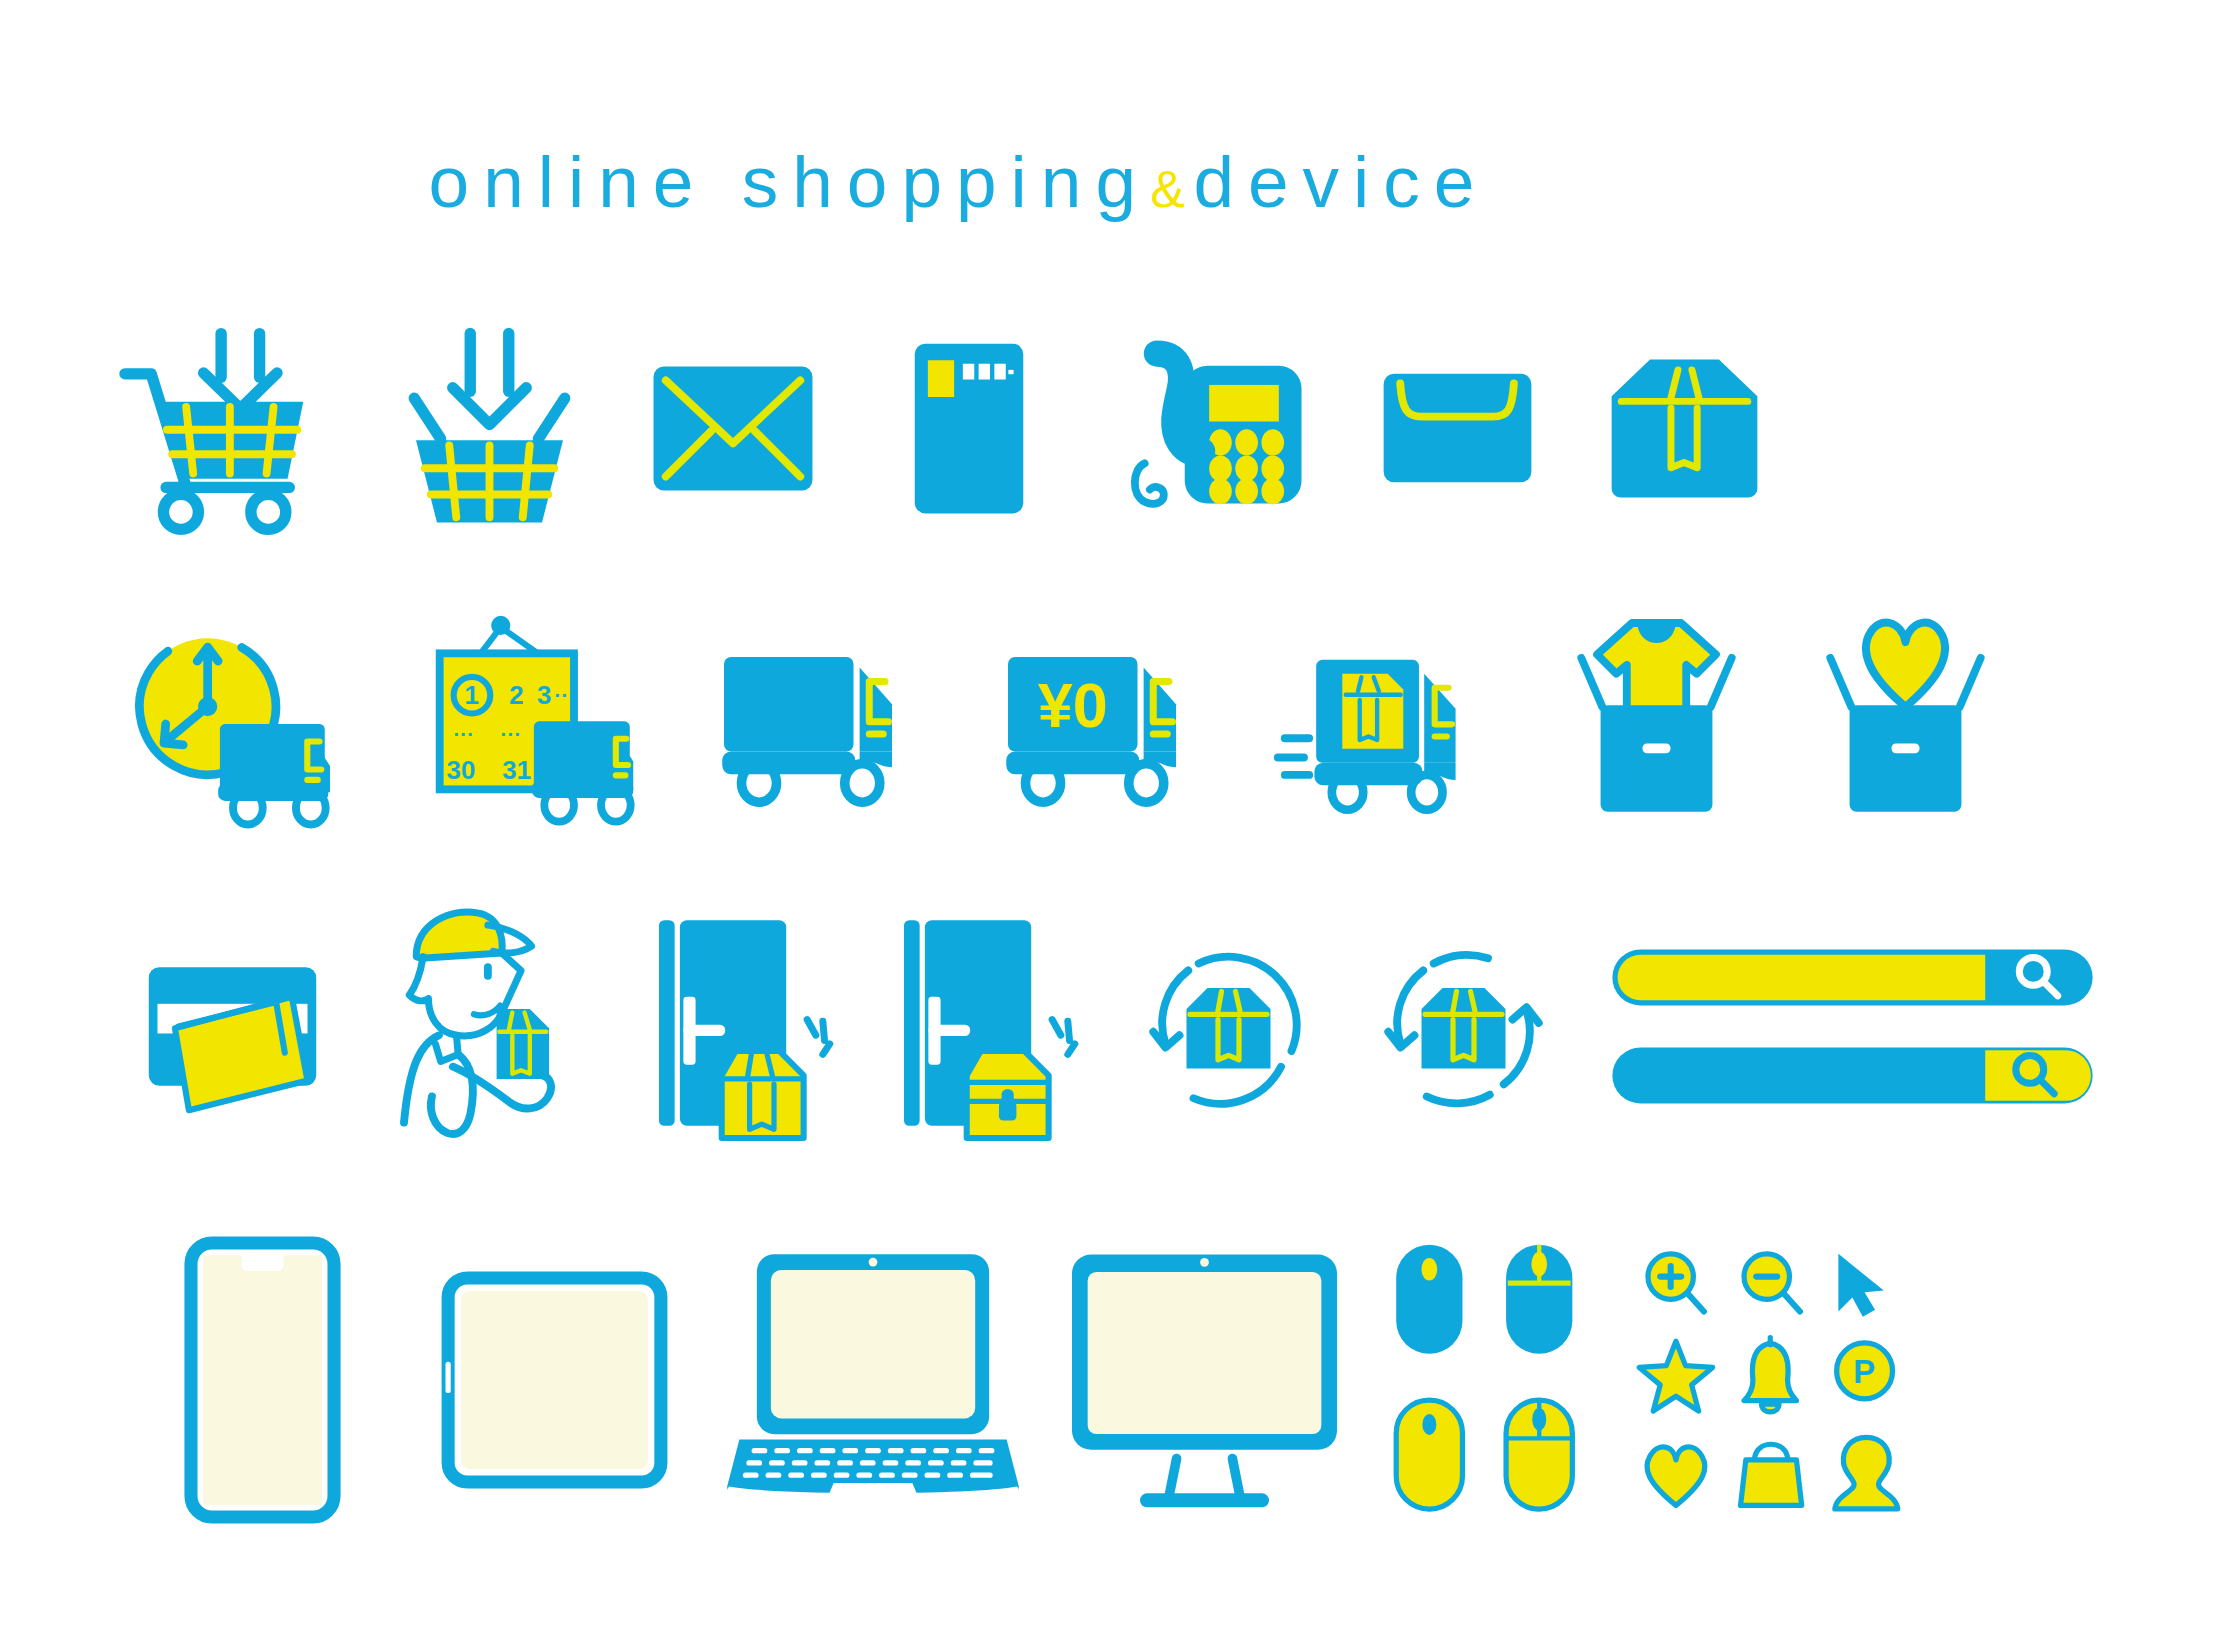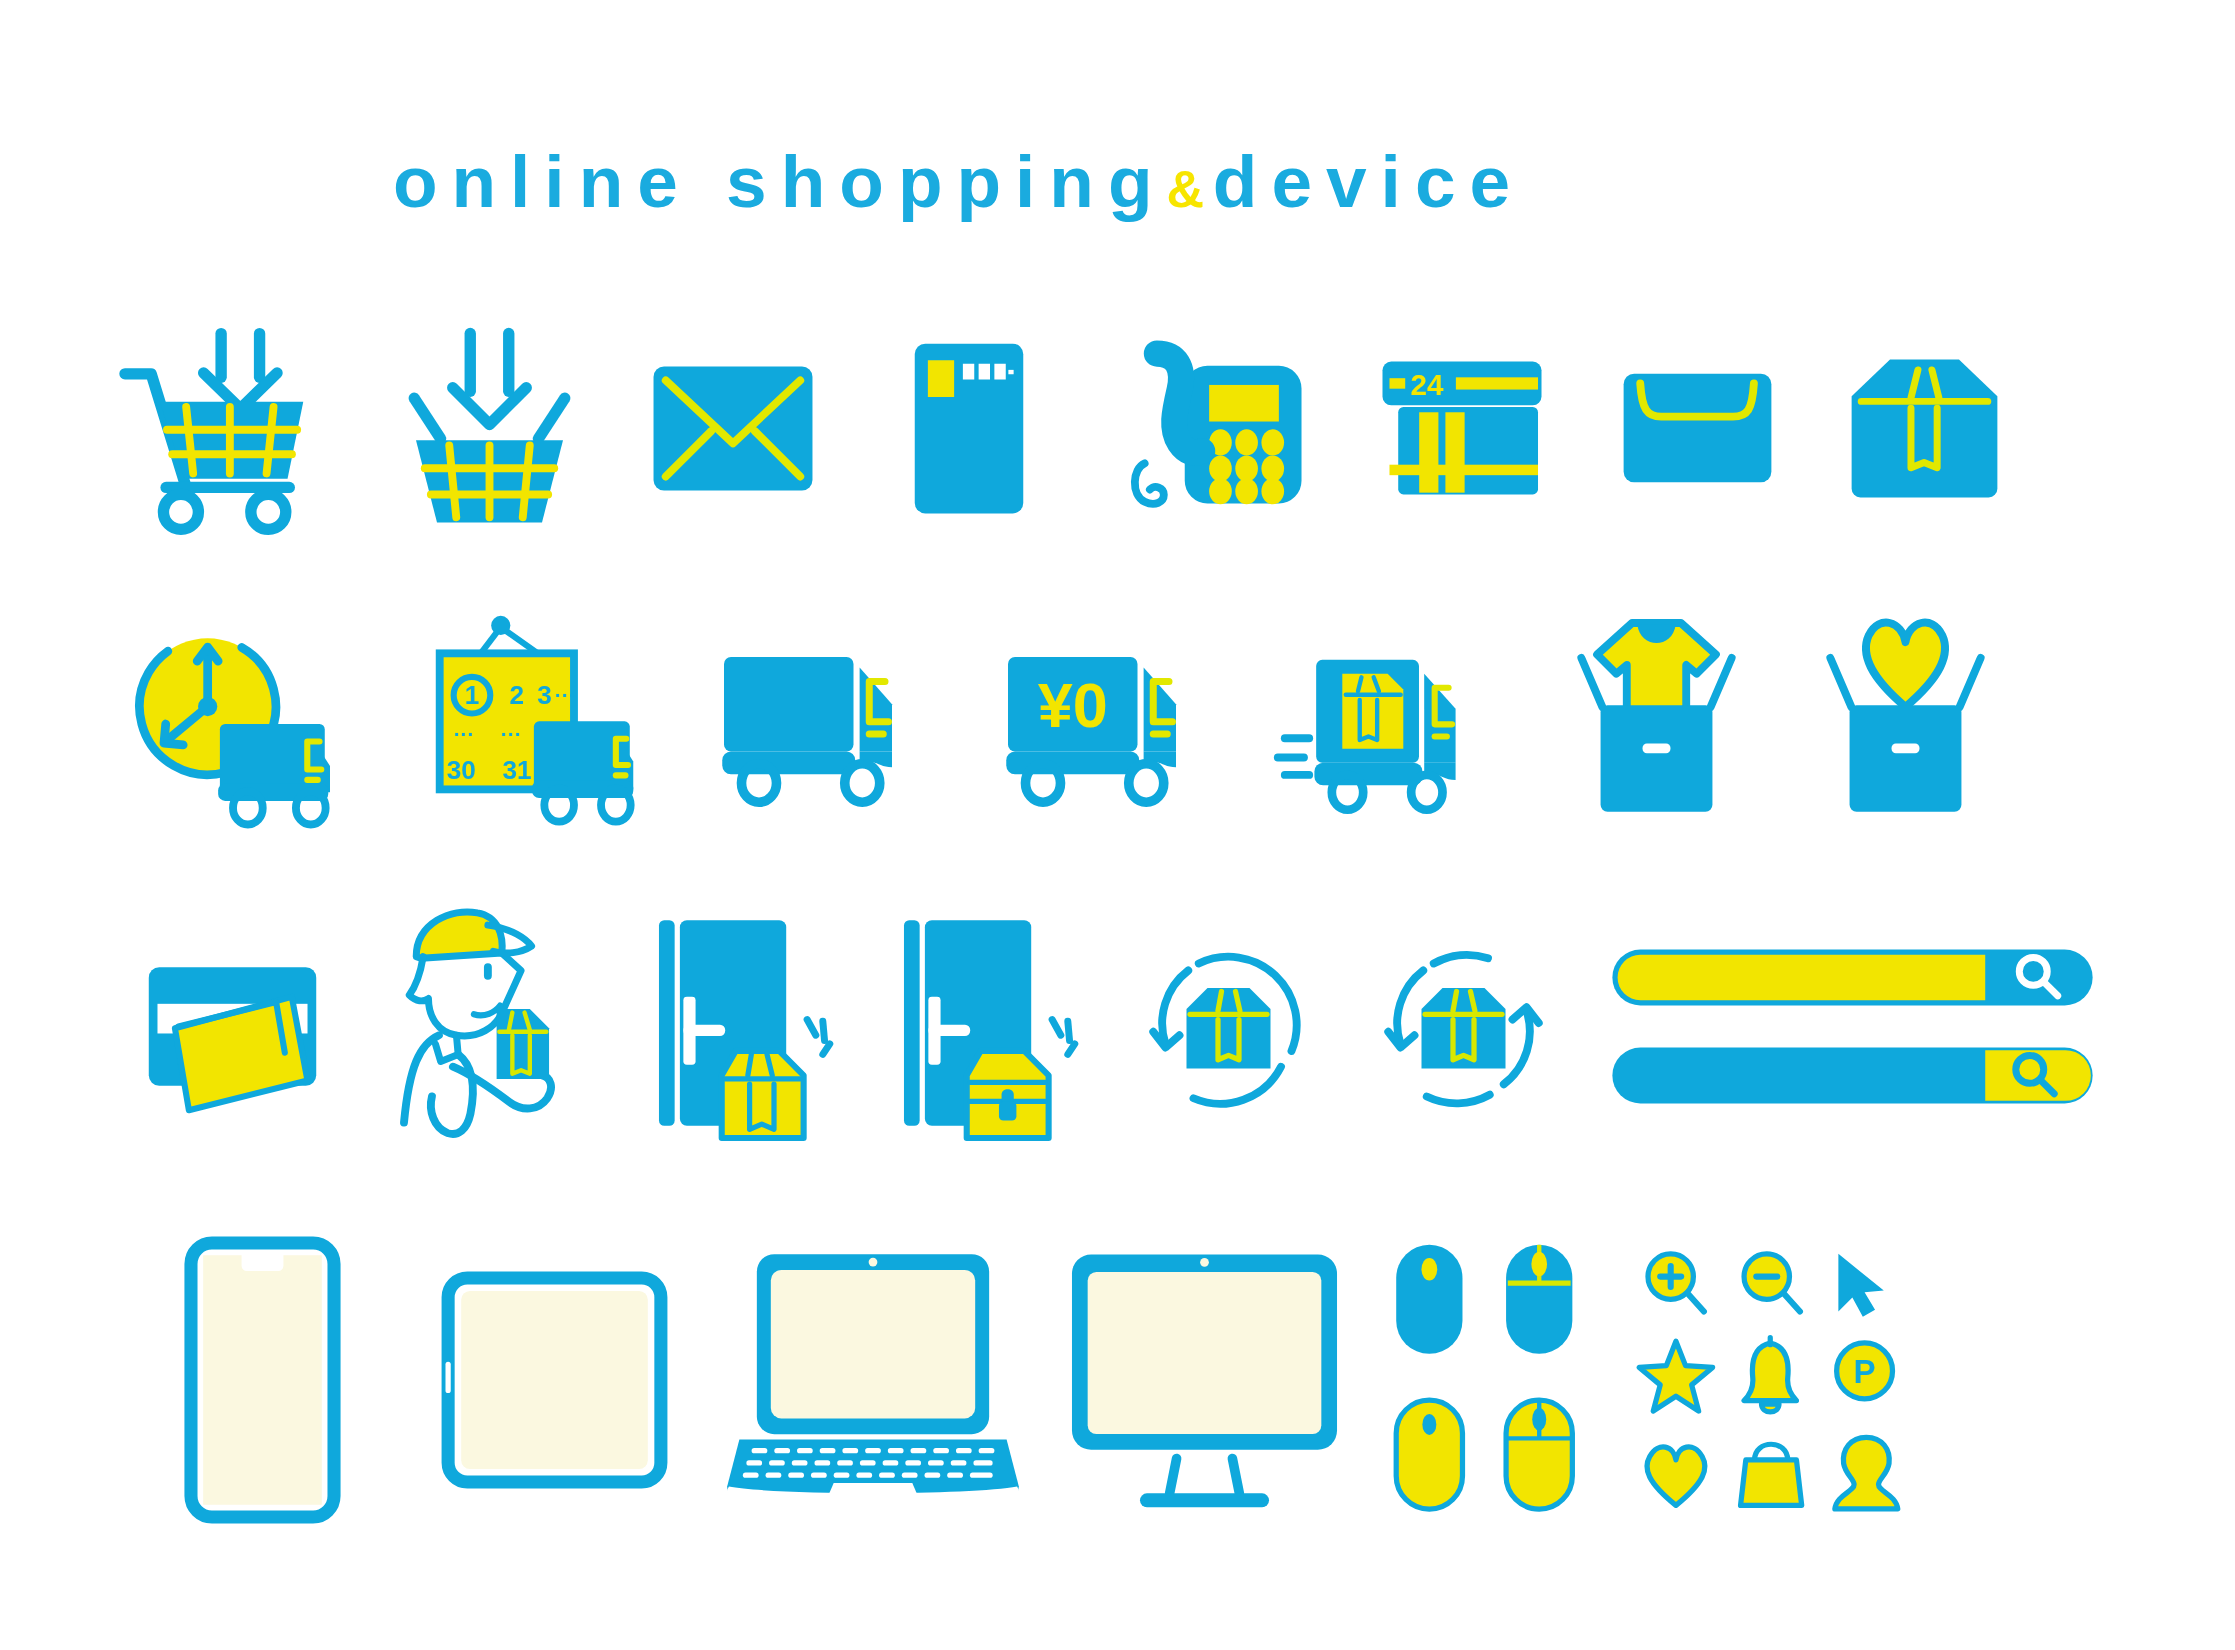--- a/index.html
+++ b/index.html
@@ -6,21 +6,21 @@
   body{
     width:2236px;height:1651px;background:#ffffff;
     font-family:"Liberation Sans", sans-serif;
     overflow:hidden;
   }
   .page{position:relative;width:2236px;height:1651px;}
 
   
   .title{
     position:absolute;left:0;top:140px;width:1917px;text-align:center;
-    font-size:73px;font-weight:700;letter-spacing:14px;
+    font-size:73px;font-weight:400;letter-spacing:14px;
     color:#1AABDF;white-space:nowrap;
   }
   .title .amp{color:#F7E500;font-size:52px;letter-spacing:8.7px;}
 
   
   .row{position:absolute;left:0;width:2236px;display:flex;}
   .cell{position:relative;display:flex;align-items:center;justify-content:center;}
   .cell svg{display:block;overflow:visible;}
 
   #row1{top:323px;height:210px;}
@@ -118,32 +118,20 @@
             <ellipse cx="173" cy="146" rx="13" ry="15"></ellipse>
           <ellipse cx="113" cy="172" rx="13" ry="15"></ellipse>
             <ellipse cx="143" cy="172" rx="13" ry="15"></ellipse>
             <ellipse cx="173" cy="172" rx="13" ry="15"></ellipse>
         </g>
         <path d="M40 14 C 62 14, 72 30, 66 56 C 60 82, 56 100, 66 116 C 74 128, 84 130, 92 126" fill="none" stroke="#0FA8DC" stroke-width="30" stroke-linecap="round"></path>
         <path d="M26 140 C 12 146, 10 176, 26 184 C 38 190, 48 184, 48 176 C 48 168, 38 164, 32 170" fill="none" stroke="#0FA8DC" stroke-width="9" stroke-linecap="round"></path>
       </svg>
     </div>
 
-    <div class="cell" style="width:218px;margin-left:22px;">
-      <svg width="166" height="140" viewBox="0 0 190 160">
-        <rect x="4" y="4" width="182" height="50" rx="10" fill="#0FA8DC"></rect>
-        <rect x="22" y="56" width="160" height="100" rx="6" fill="#0FA8DC"></rect>
-        <rect x="12" y="23" width="18" height="12" fill="#F2E500"></rect>
-        <text x="36" y="42" font-family="Liberation Sans, sans-serif" font-size="34" font-weight="bold" fill="#F2E500">24</text>
-        <rect x="88" y="22" width="94" height="14" fill="#F2E500"></rect>
-        <rect x="46" y="62" width="22" height="92" fill="#F2E500"></rect>
-        <rect x="76" y="62" width="22" height="92" fill="#F2E500"></rect>
-        <rect x="12" y="122" width="170" height="12" fill="#F2E500"></rect>
-      </svg>
-    </div>
 
 
     <div class="cell" style="width:218px;margin-left:17.5px;">
       <svg width="153" height="114" viewBox="0 0 175 130">
         <rect x="3" y="3" width="169" height="124" rx="12" fill="#0FA8DC"></rect>
         <path d="M22 14 C 24 44, 30 52, 46 52 L128 52 C 145 52, 150 44, 152 14" fill="none" stroke="#E2E800" stroke-width="9" stroke-linecap="round" stroke-linejoin="round"></path>
       </svg>
     </div>
 
     <div class="cell" style="width:218px;margin-left:8.7px;">

